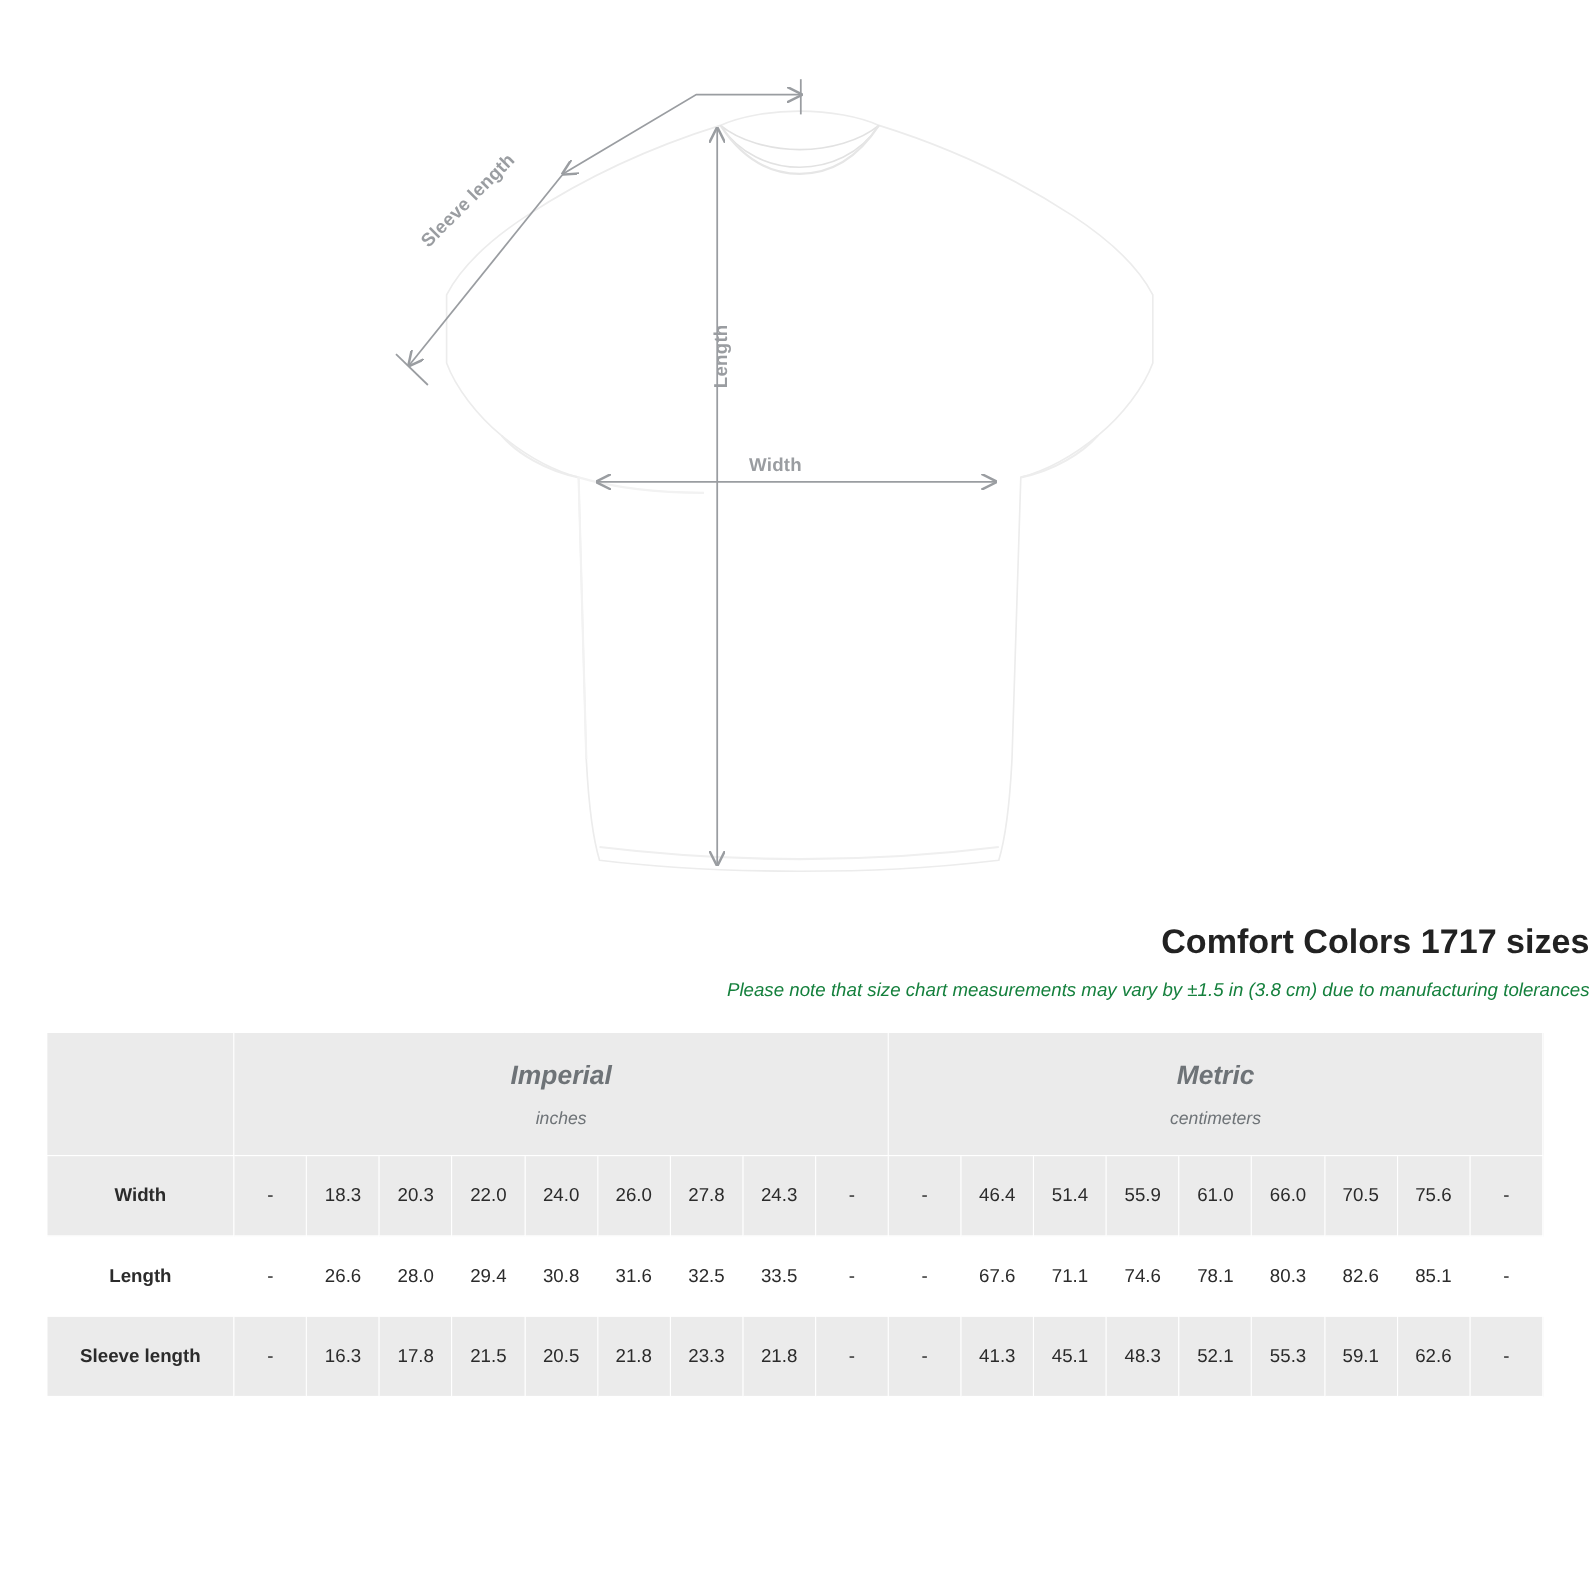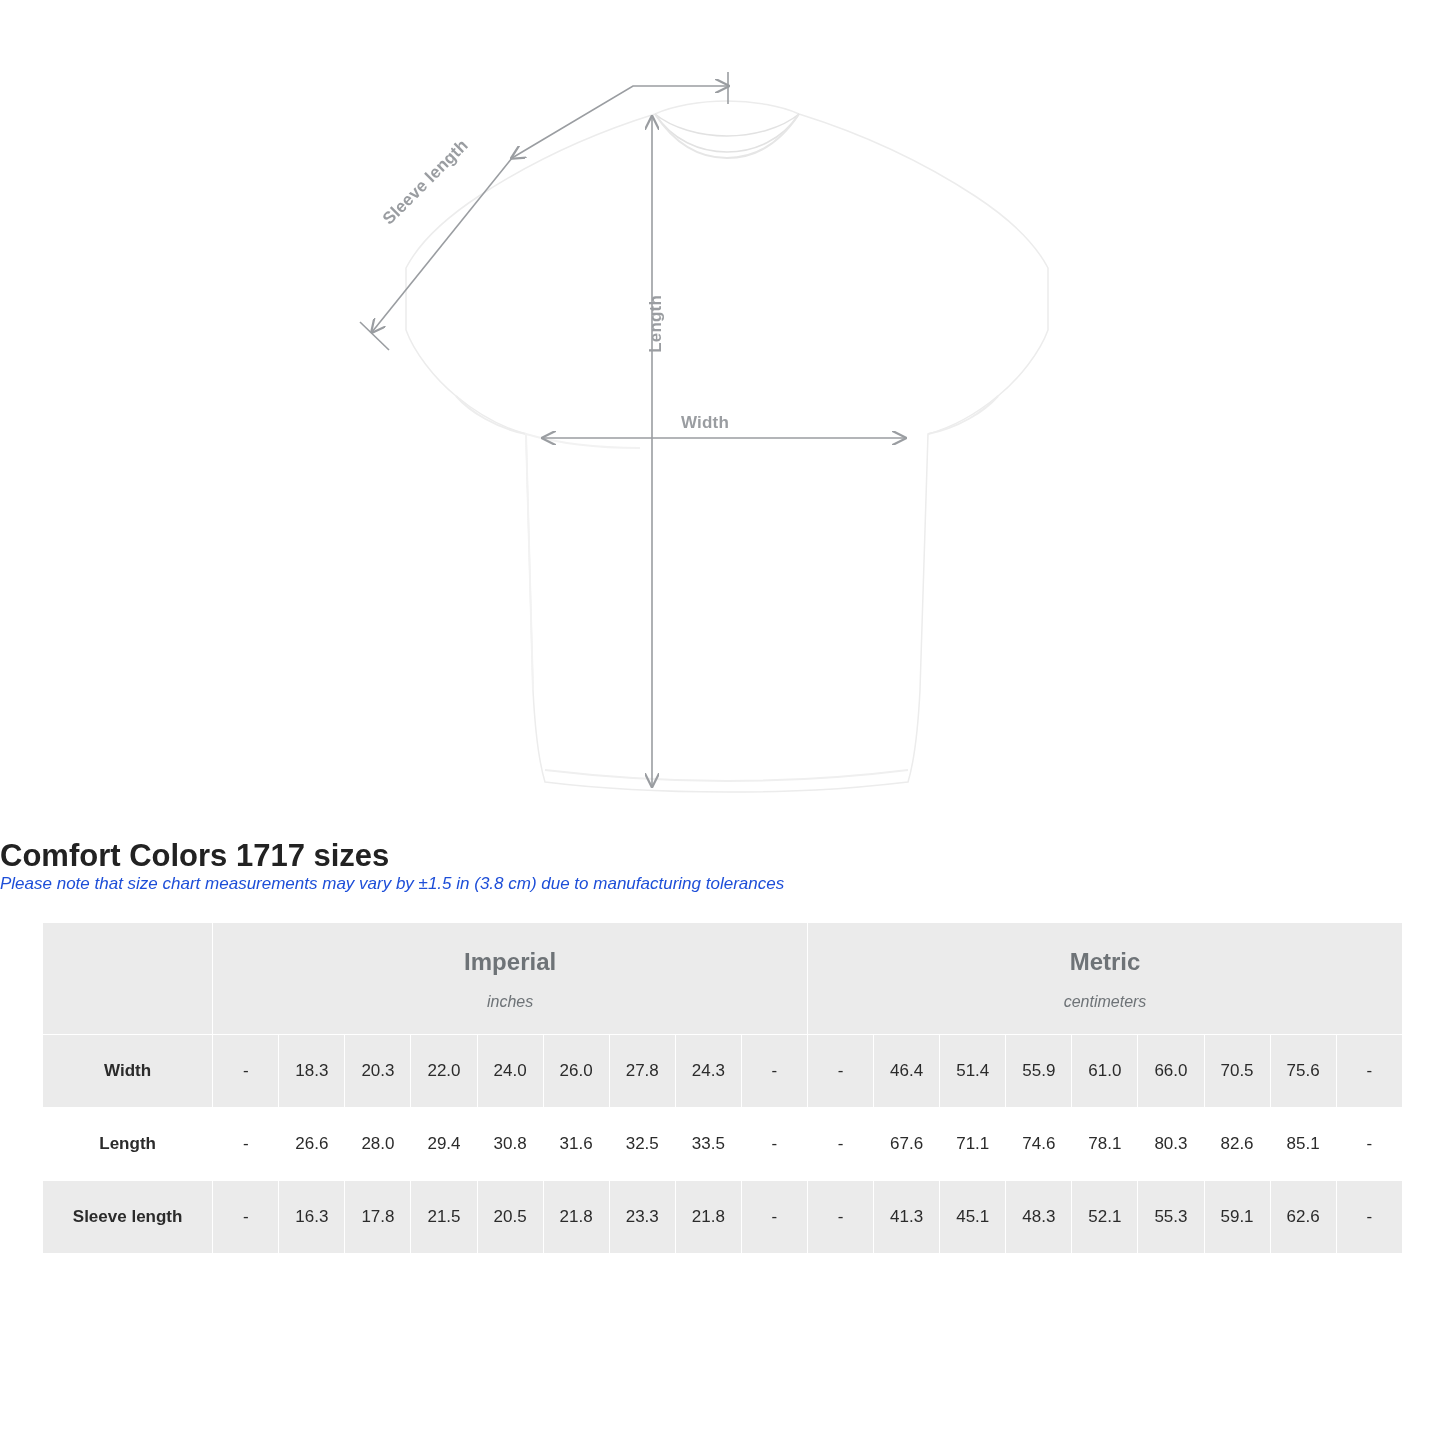--- a/index.html
+++ b/index.html
@@ -46,33 +46,34 @@
   .label-sleeve {
     left: 379px;
     top: 215px;
     transform: rotate(-45deg);
     transform-origin: left top;
     white-space: nowrap;
   }
 
   
   .title-block {
-    text-align: left;
+    text-align: right;
     margin-top: 8px;
   }
   .chart-title {
     font-size: 31px;
     font-weight: bold;
     color: #222222;
     margin: 0;
   }
   .chart-note {
     font-size: 17px;
     font-style: italic;
-    color: #1d4ed8;
+    color: #15803d;
+    margin-top: 16px;
   }
 
   
   .table-wrap {
     margin: 28px 42px 0 42px;
   }
   table.size-table {
     width: 1361px;
     border-collapse: collapse;
     table-layout: fixed;
@@ -85,20 +86,21 @@
     color: #2b2b2b;
     height: 72px;
     padding: 0;
   }
   .unit-head {
     background: #ebebeb;
     height: 112px;
   }
   .unit-system {
     font-size: 24px;
+    font-style: italic;
     font-weight: bold;
     color: #6e7377;
     display: block;
     line-height: 1.25;
   }
   .unit-sub {
     font-size: 16px;
     font-style: italic;
     color: #6e7377;
     display: block;

